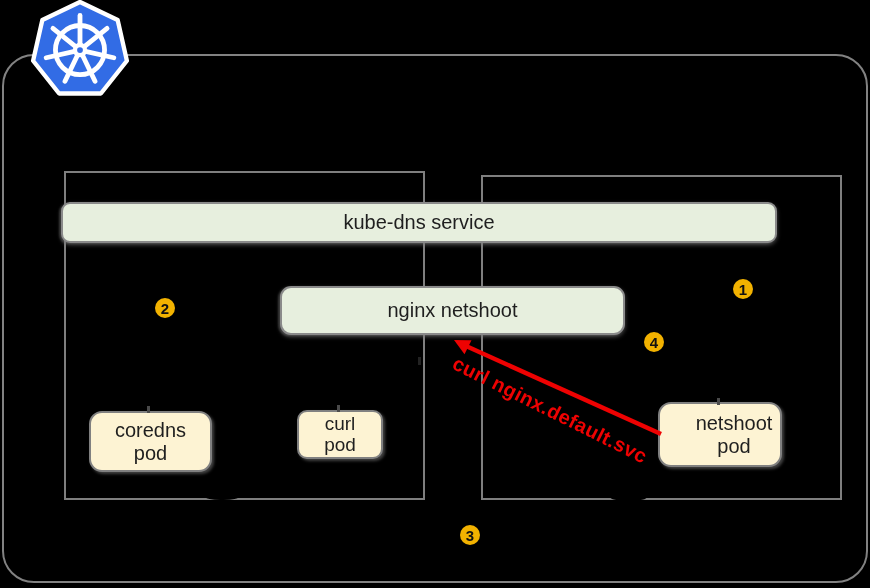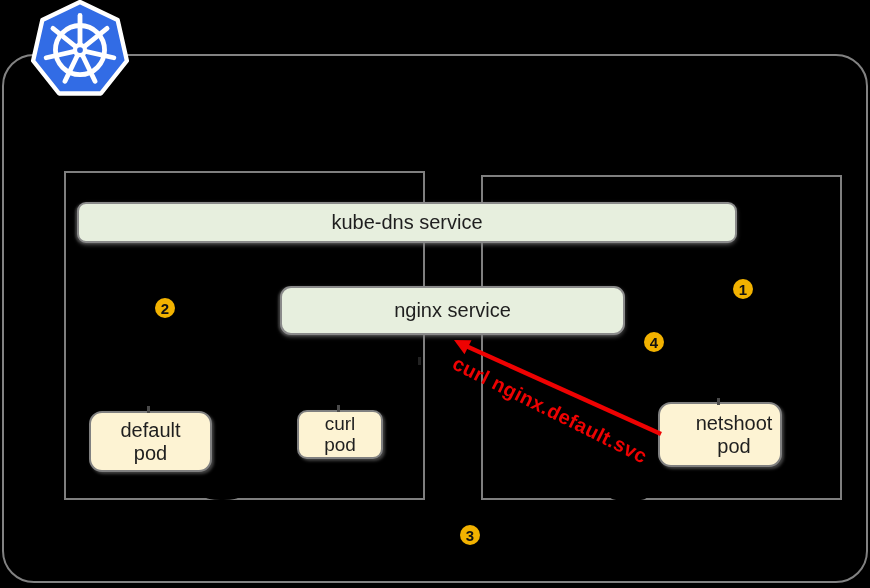--- a/index.html
+++ b/index.html
@@ -26,21 +26,21 @@
 
   
   .svc{
     position:absolute;z-index:5;box-sizing:border-box;
     background:var(--service-fill,#e7efde);
     border:2px solid var(--service-border,#8a8a8a);
     box-shadow:0 2px 4px rgba(130,130,130,.55), -2px 1px 2px rgba(110,110,110,.35);
     display:flex;align-items:center;justify-content:center;
     color:var(--text,#1f1f1f);font-size:20px;
   }
-  .svc-kubedns{left:77px;top:202px;width:660px;height:41px;border-radius:9px;}
+  .svc-kubedns{left:61px;top:202px;width:716px;height:41px;border-radius:9px;}
   .svc-nginx{left:280px;top:286px;width:345px;height:49px;border-radius:11px;}
 
   
   .pod{
     position:absolute;z-index:5;box-sizing:border-box;
     background:var(--pod-fill,#fdf3d3);
     border:2.5px solid var(--pod-border,#808080);
     box-shadow:2px 2px 3px rgba(120,120,120,.55);
     display:flex;flex-direction:column;align-items:center;justify-content:center;
     color:var(--text,#1f1f1f);font-size:20px;line-height:1.15;text-align:center;
@@ -91,25 +91,25 @@
   <div class="cluster"></div>
 
   <div class="node node-left"></div>
   <div class="node node-right"></div>
 
   <div class="svc svc-kubedns">
     <span>kube-dns service</span>
   </div>
 
   <div class="svc svc-nginx">
-    <span>nginx service</span>
+    <span>nginx netshoot</span>
   </div>
 
   <div class="pod pod-coredns">
-    <span>default</span>
+    <span>coredns</span>
     <span>pod</span>
   </div>
 
   <div class="pod pod-nginx">
     <span>curl</span>
     <span>pod</span>
   </div>
 
   <div class="pod pod-netshoot">
     <span>netshoot</span>

